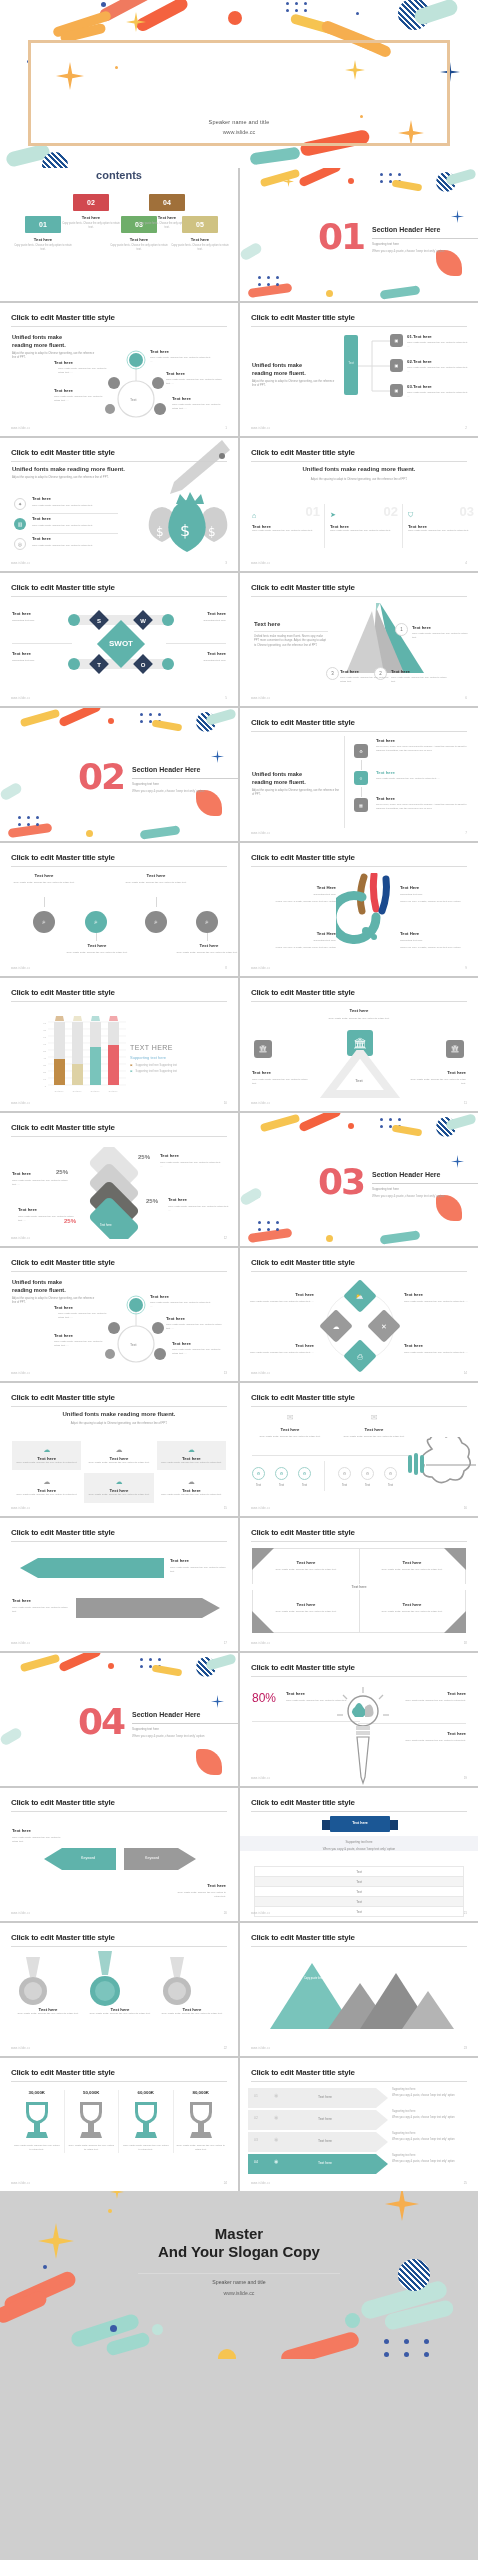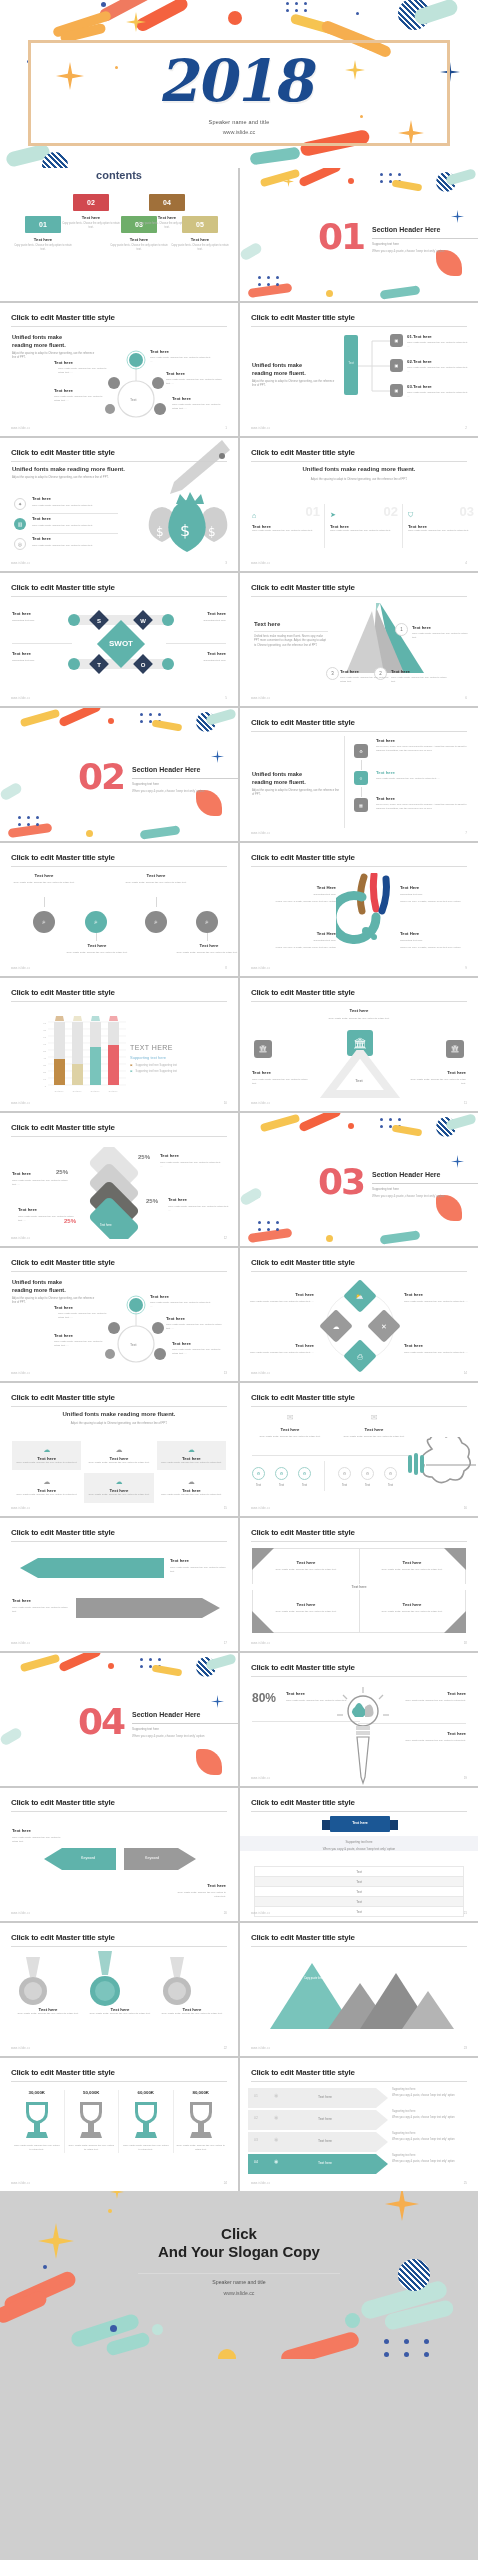--- a/index.html
+++ b/index.html
@@ -131,21 +131,20 @@
         <path d="M10 0 L11.6 8.4 L20 10 L11.6 11.6 L10 20 L8.4 11.6 L0 10 L8.4 8.4 Z" fill="#f6c451"></path>
       </svg>
     <svg class="star" style="left:440px;top:62px;" width="20" height="20" viewBox="0 0 20 20">
         <path d="M10 0 L11.2 8.8 L20 10 L11.2 11.2 L10 20 L8.8 11.2 L0 10 L8.8 8.8 Z" fill="#1b4a8e"></path>
       </svg>
     <svg class="star" style="left:398px;top:120px;" width="26" height="26" viewBox="0 0 20 20">
         <path d="M10 0 L11.6 8.4 L20 10 L11.6 11.6 L10 20 L8.4 11.6 L0 10 L8.4 8.4 Z" fill="#f6ae4f"></path>
       </svg>
 
     <div class="cover-frame"></div>
-    <div class="year">2018</div>
     <div class="cover-sub">Speaker name and title</div>
     <div class="cover-url">www.islide.cc</div>
   </div>
 
   <div class="grid">
 
     <div class="cell">
       <div class="contents-h">contents</div>
       <div class="c-item" style="left:6px;top:48px;">
         <div class="c-chip" style="background:#5fb3ab">01</div>
@@ -878,21 +877,21 @@
       <div class="sec-num">04</div>
       <div class="sec-h">Section Header Here</div>
       <div class="sec-line"></div>
       <div class="sec-s1">Supporting text here</div>
       <div class="sec-s2">When you copy &amp; paste, choose 'keep text only' option</div>
     </div>
 
     <div class="cell">
       <div class="s-title">Click to edit Master title style</div>
         <div class="s-rule"></div>
-      <div style="position:absolute;left:12px;top:38px;font-size:12px;font-weight:700;color:#737373;">80%</div>
+      <div style="position:absolute;left:12px;top:38px;font-size:12px;font-weight:400;color:#be185d;">80%</div>
       <div style="position:absolute;left:46px;top:38px;" class="th">Text here</div>
       <div style="position:absolute;left:46px;top:46px;width:76px;" class="tny2">Copy paste fonts. Choose the only option to retain text.</div>
       <div class="divline" style="position:absolute;left:12px;top:68px;width:108px;"></div>
       <div style="position:absolute;right:12px;top:38px;text-align:right;" class="th">Text here</div>
       <div style="position:absolute;right:12px;top:46px;width:82px;text-align:right;" class="tny2">Copy paste fonts. Choose the only option to retain text.</div>
       <div class="divline" style="position:absolute;right:12px;top:70px;width:108px;"></div>
       <div style="position:absolute;right:12px;top:78px;text-align:right;" class="th">Text here</div>
       <div style="position:absolute;right:12px;top:86px;width:82px;text-align:right;" class="tny2">Copy paste fonts. Choose the only option to retain text.</div>
       <svg style="position:absolute;left:95px;top:28px;" width="56" height="104" viewBox="0 0 56 104">
         <circle cx="28" cy="30" r="15" fill="none" stroke="#9a9a9a" stroke-width="1.4"></circle>
@@ -1129,20 +1128,20 @@
     <div class="dot" style="left:345px;top:122px;width:15px;height:15px;background:#9fd8cd;"></div>
     <div class="stripe-circle" style="left:398px;top:68px;width:32px;height:32px;"></div>
     <div class="dotgrid" style="left:384px;top:148px;grid-template-columns:repeat(3,12px);gap:8px;">
         <i style="width:5px;height:5px;"></i>
         <i style="width:5px;height:5px;"></i>
         <i style="width:5px;height:5px;"></i>
         <i style="width:5px;height:5px;"></i>
         <i style="width:5px;height:5px;"></i>
         <i style="width:5px;height:5px;"></i>
       </div>
-    <div class="cl-t1">Click</div>
+    <div class="cl-t1">Master</div>
     <div class="cl-t2">And Your Slogan Copy</div>
     <div class="cl-rule"></div>
     <div class="cl-s">Speaker name and title</div>
     <div class="cl-u">www.islide.cc</div>
   </div>
 
 </div>
 
 </body></html>

